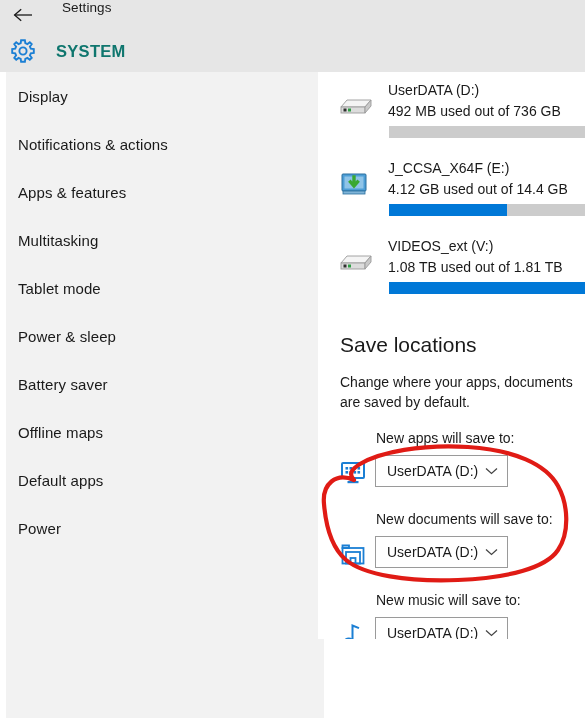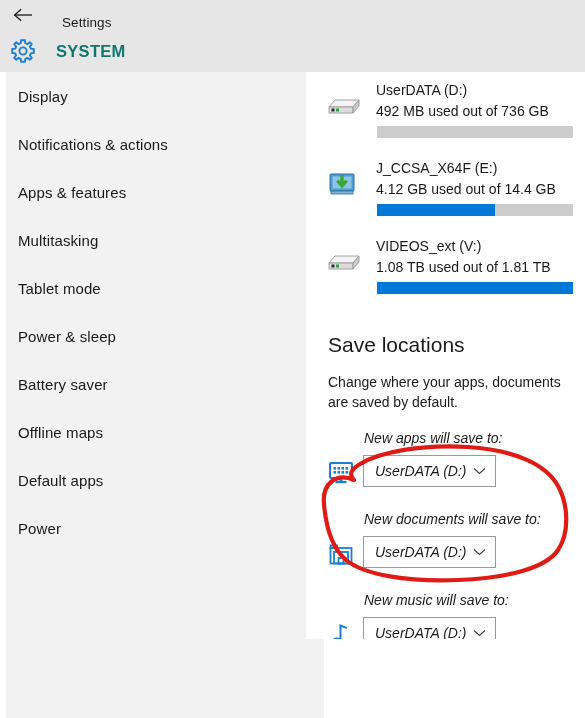--- a/index.html
+++ b/index.html
@@ -21,21 +21,21 @@
     background: #ffffff;
   }
 
   
   #titlebar {
     position: absolute;
     left: 0; top: 0;
     width: 585px; height: 30px;
     background: #e6e6e6;
     display: flex;
-    align-items: flex-end;
+    align-items: flex-start;
   }
   #back-btn {
     width: 46px; height: 30px;
     display: flex; align-items: center; justify-content: center;
   }
   #back-btn svg { display: block; }
   #app-title {
     font-size: 13.5px;
     color: #1a1a1a;
     margin-left: 16px;
@@ -83,21 +83,21 @@
     color: #1a1a1a;
     letter-spacing: 0.1px;
   }
   .nav-item.selected {
     background: #8cbce4;
   }
 
   
   #content {
     position: absolute;
-    left: 306px; top: 72px;
+    left: 318px; top: 72px;
     width: 267px; height: 567px;
     background: #ffffff;
     overflow: hidden;
   }
 
   .drive {
     position: relative;
     height: 78px;
   }
   .drive-icon {
@@ -153,21 +153,20 @@
     color: #1a1a1a;
     margin-left: 22px;
     margin-top: 12px;
     line-height: 20px;
     width: 250px;
   }
 
   .save-group {
     position: relative;
     margin-top: 16px;
-    font-style: italic;
   }
   .save-label {
     font-size: 14px;
     color: #1a1a1a;
     margin-left: 58px;
     line-height: 20px;
   }
   .save-row {
     position: relative;
     height: 40px;

